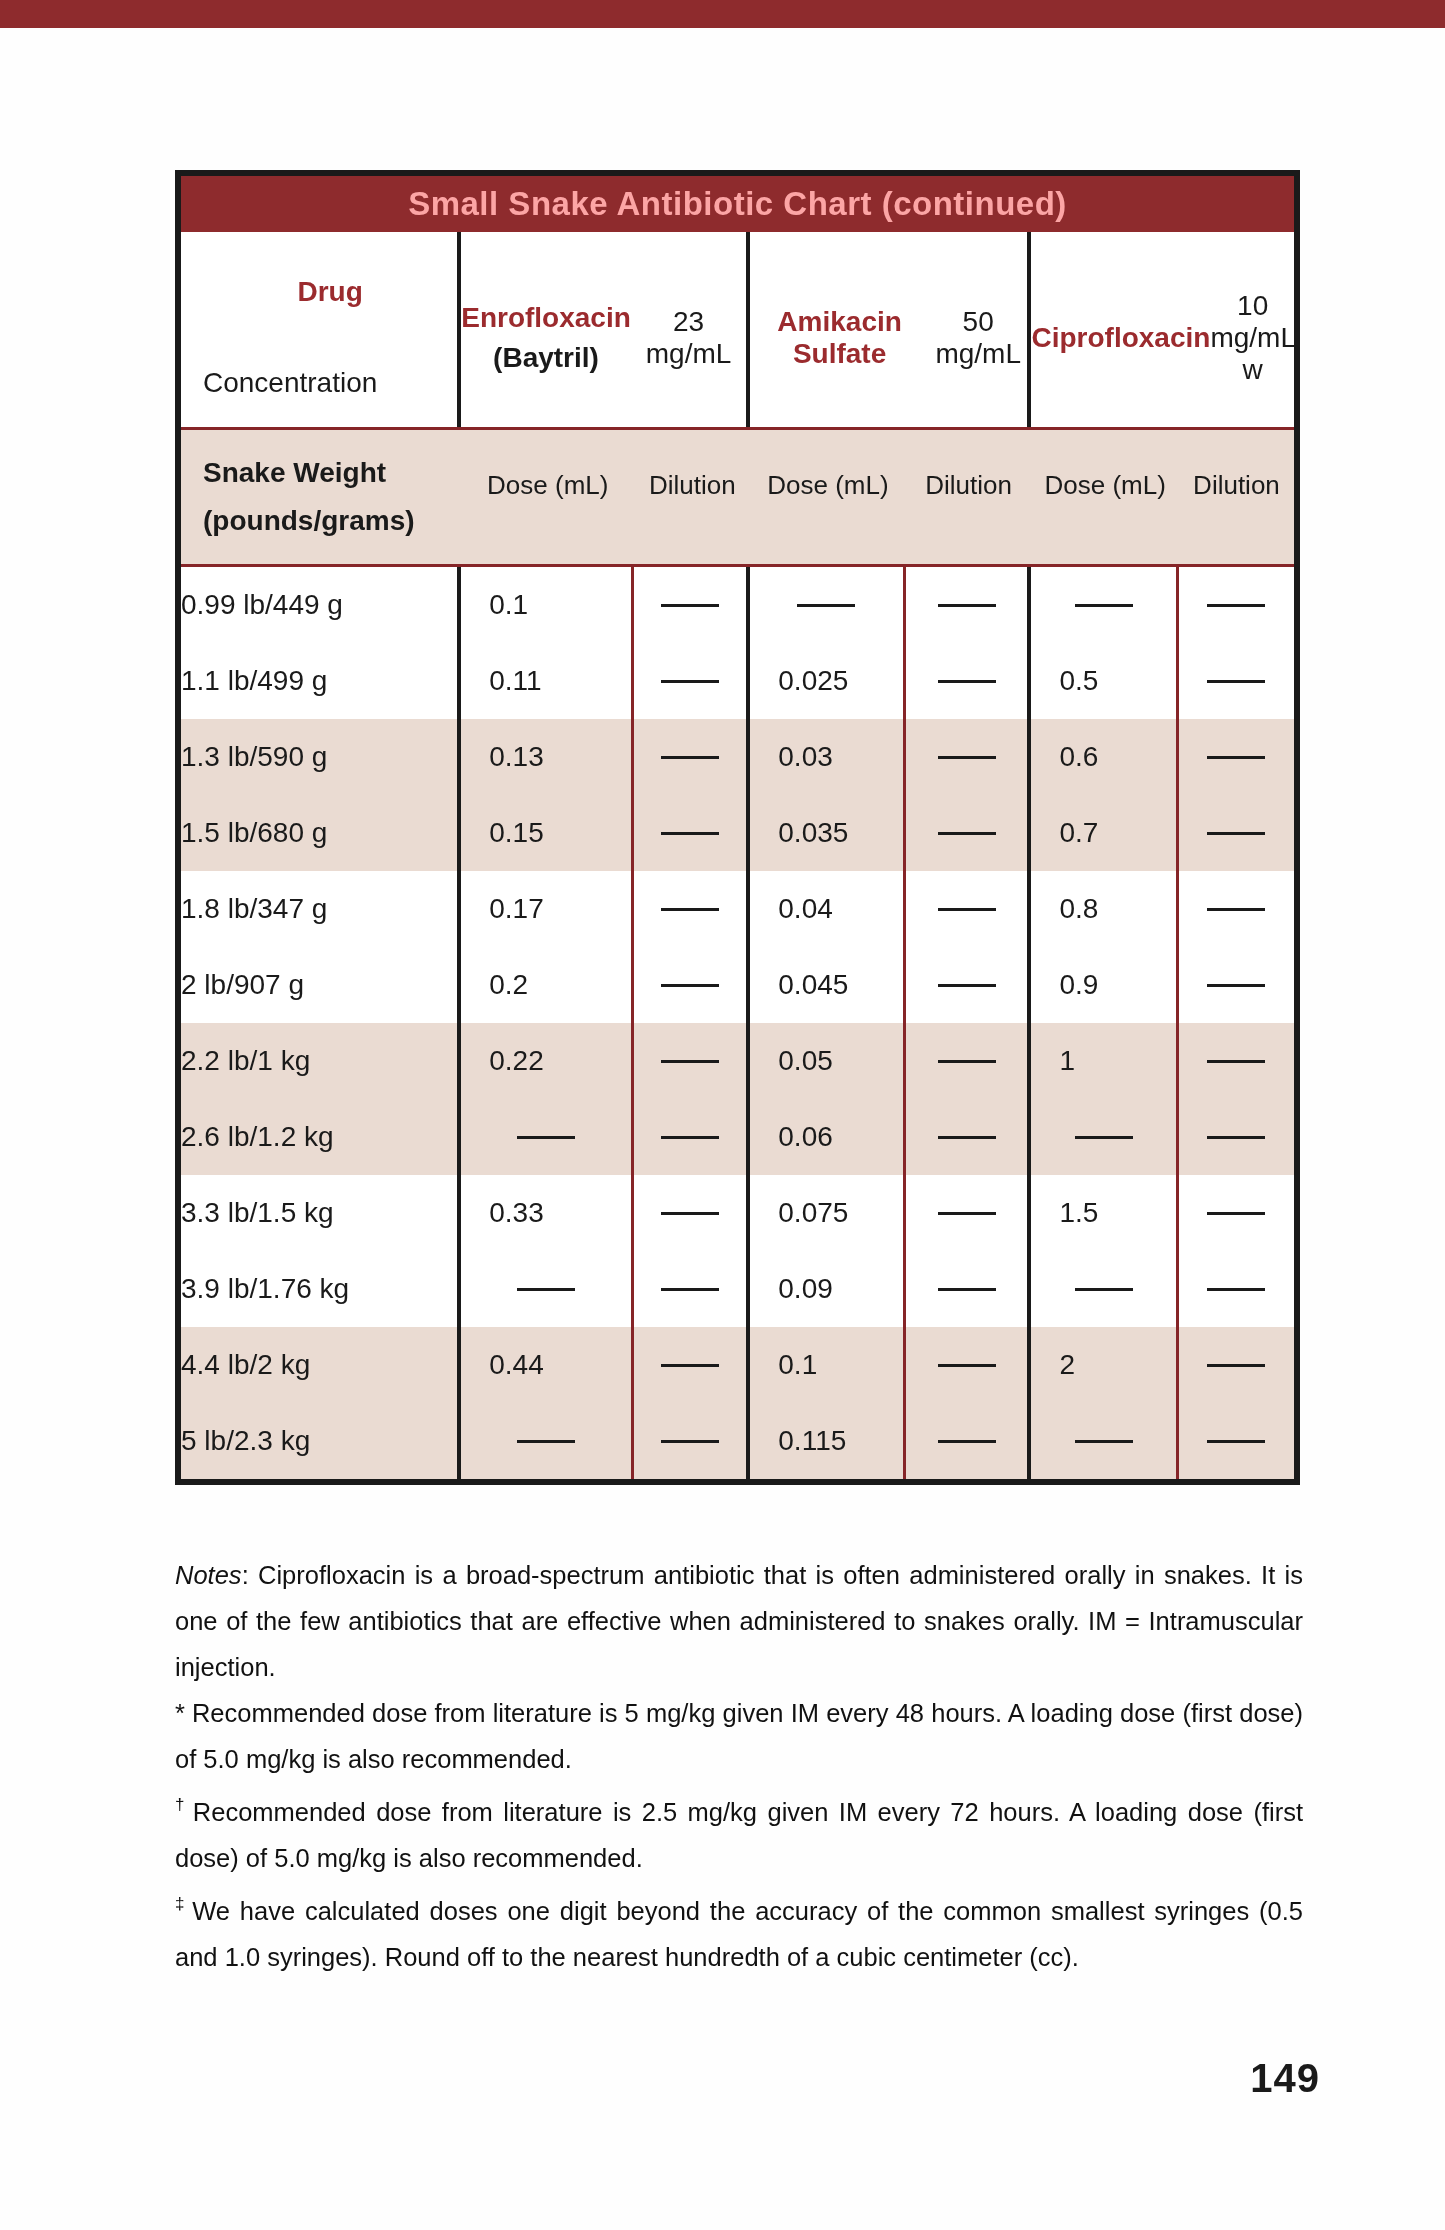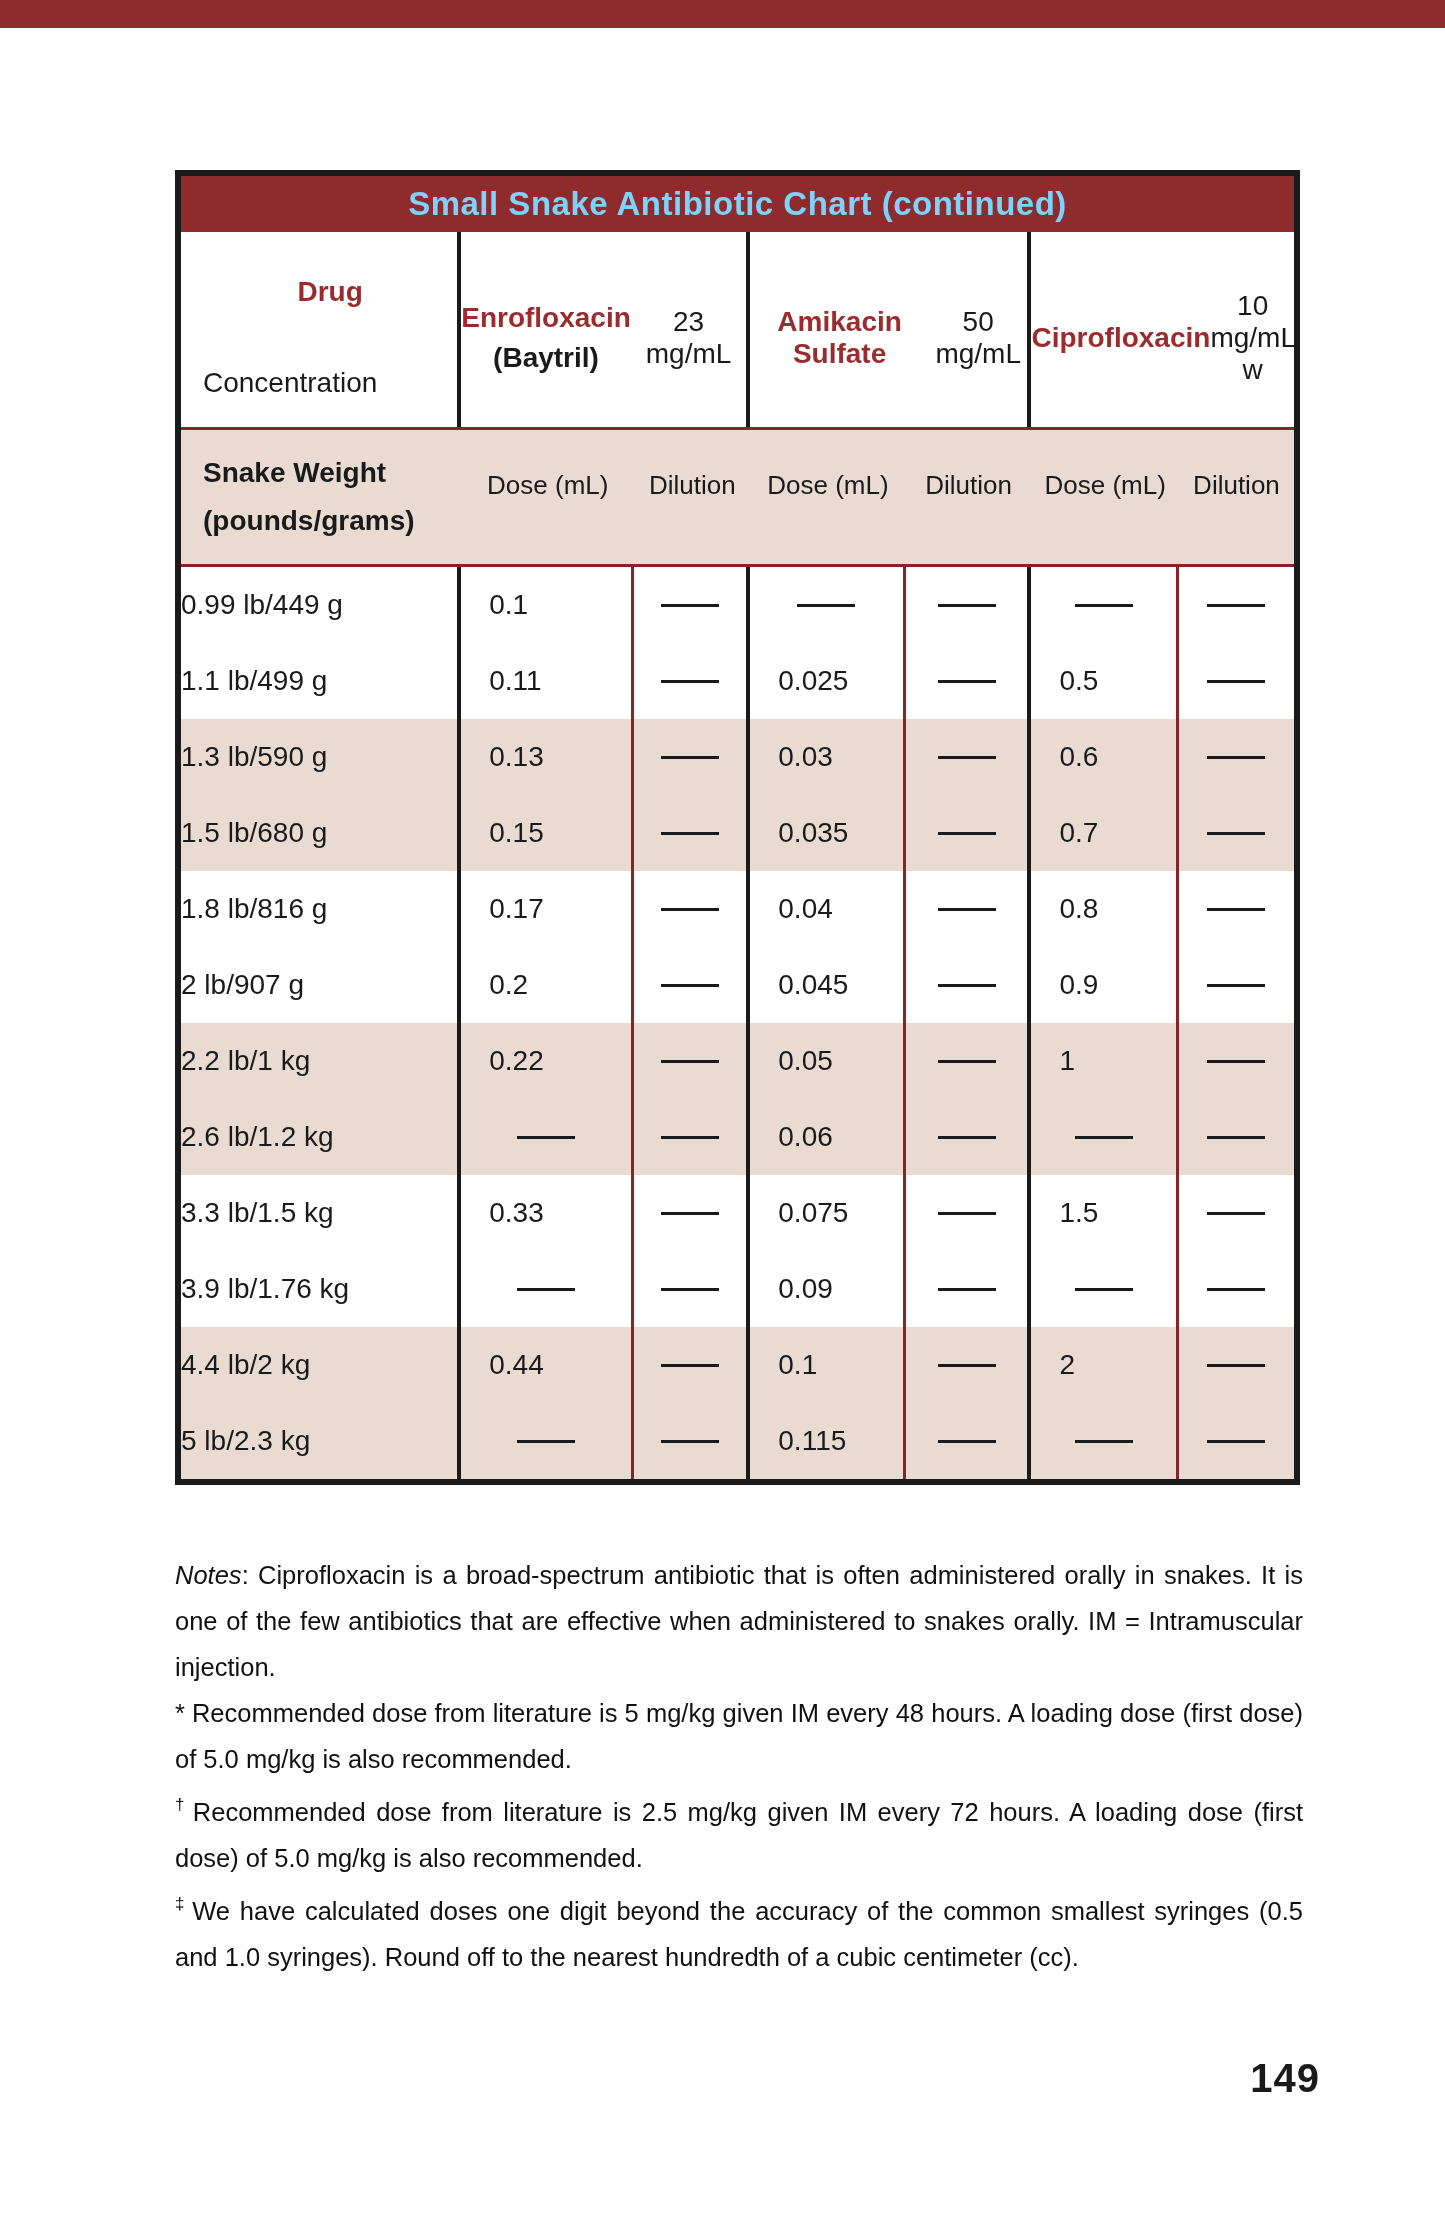--- a/index.html
+++ b/index.html
@@ -15,21 +15,21 @@
     font-family:"Liberation Sans", sans-serif;color:var(--ink);
     -webkit-font-smoothing:antialiased;
   }
   .top-band{position:absolute;left:0;top:0;width:1445px;height:28px;background:var(--maroon);}
   
   .snake-table{
     position:absolute;left:175px;top:170px;width:1125px;
     border:6px solid var(--ink);box-sizing:border-box;background:#fff;
   }
   .t-title{
-    background:var(--maroon);color:#7dd3fc;font-weight:bold;font-size:33px;
+    background:var(--maroon);color:#fca5a5;font-weight:bold;font-size:33px;
     height:56px;line-height:56px;text-align:center;letter-spacing:.5px;
   }
   .grid{display:grid;grid-template-columns:285fr 176fr 118fr 158fr 128fr 150fr 117fr;}
   
   .hgrid{height:195px;}
   .h-weight{
     grid-column:1;border-right:4px solid var(--ink);
     display:flex;flex-direction:column;justify-content:space-between;
     padding:44px 0 28px 22px;box-sizing:border-box;font-size:28px;
   }
@@ -186,21 +186,21 @@
         <div class="cell num">0.035</div>
         <div class="cell mid">
           <span class="dash"></span>
         </div>
         <div class="cell num">0.7</div>
         <div class="cell mid">
           <span class="dash"></span>
         </div>
       </div>
       <div class="grid row">
-        <div class="cell">1.8 lb/816 g</div>
+        <div class="cell">1.8 lb/347 g</div>
         <div class="cell num">0.17</div>
         <div class="cell mid">
           <span class="dash"></span>
         </div>
         <div class="cell num">0.04</div>
         <div class="cell mid">
           <span class="dash"></span>
         </div>
         <div class="cell num">0.8</div>
         <div class="cell mid">

